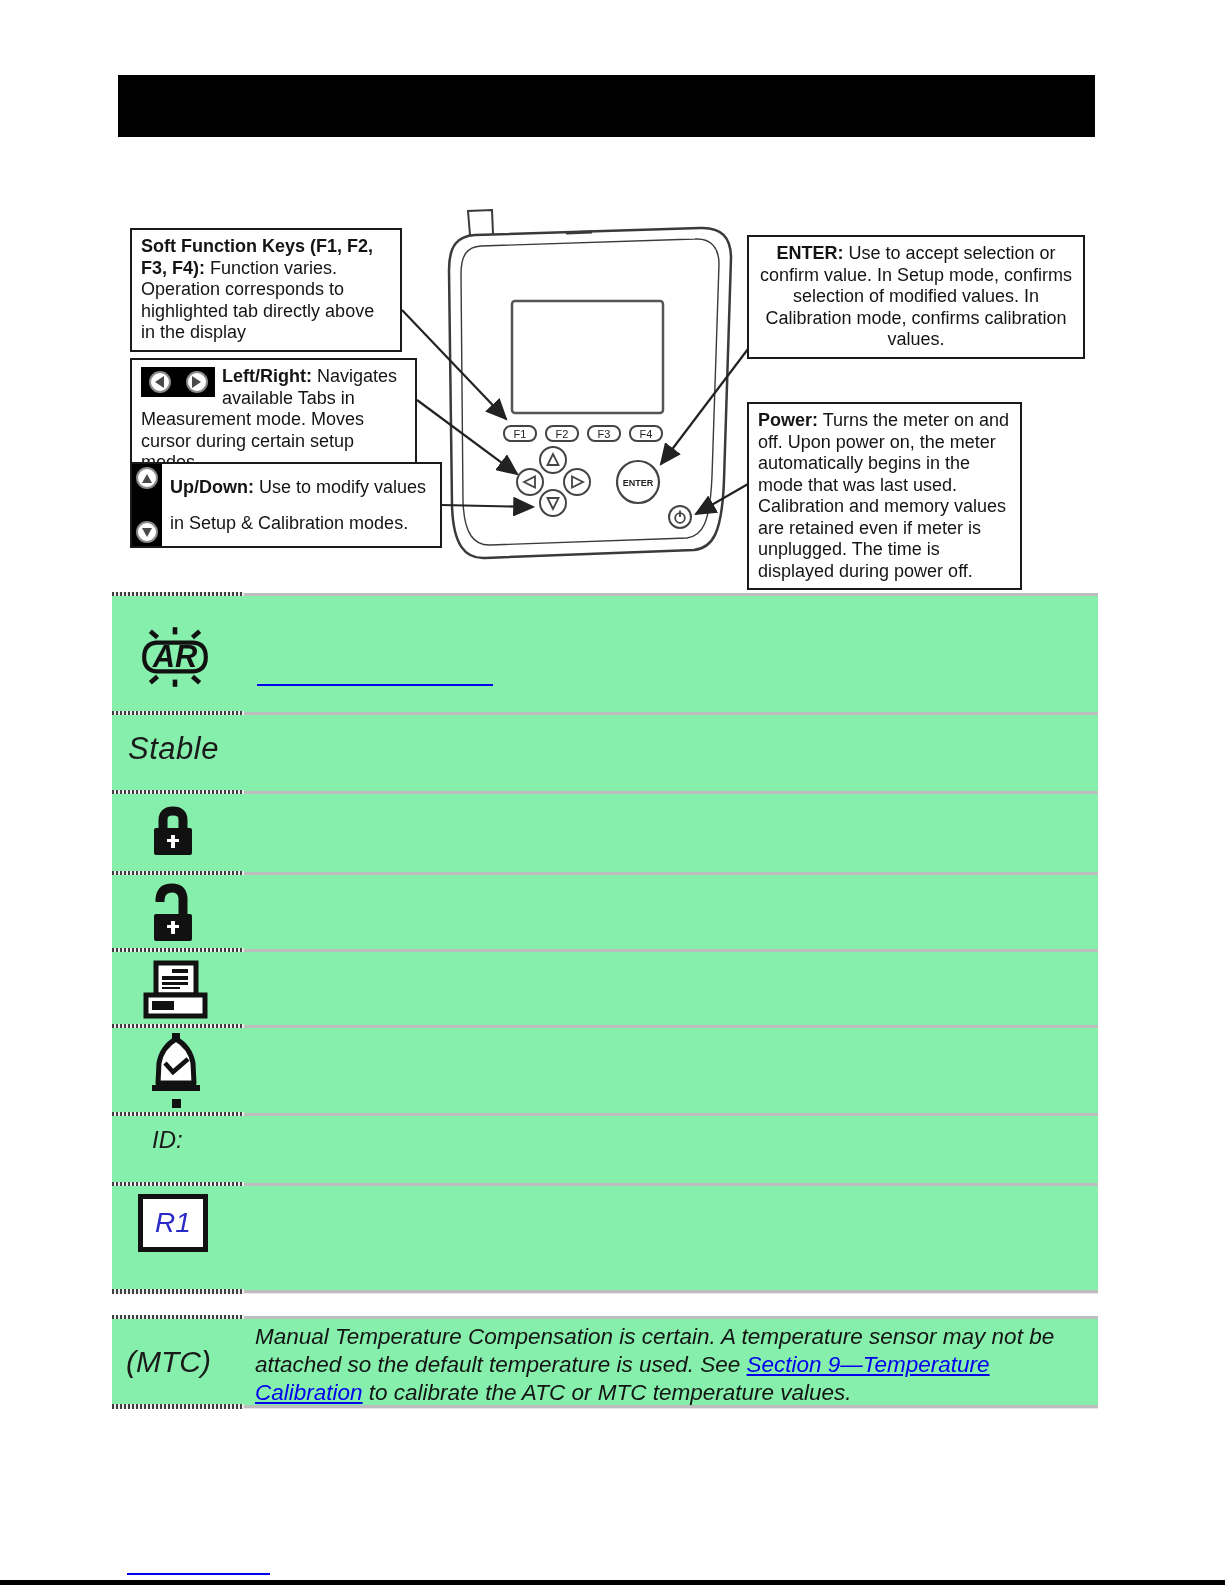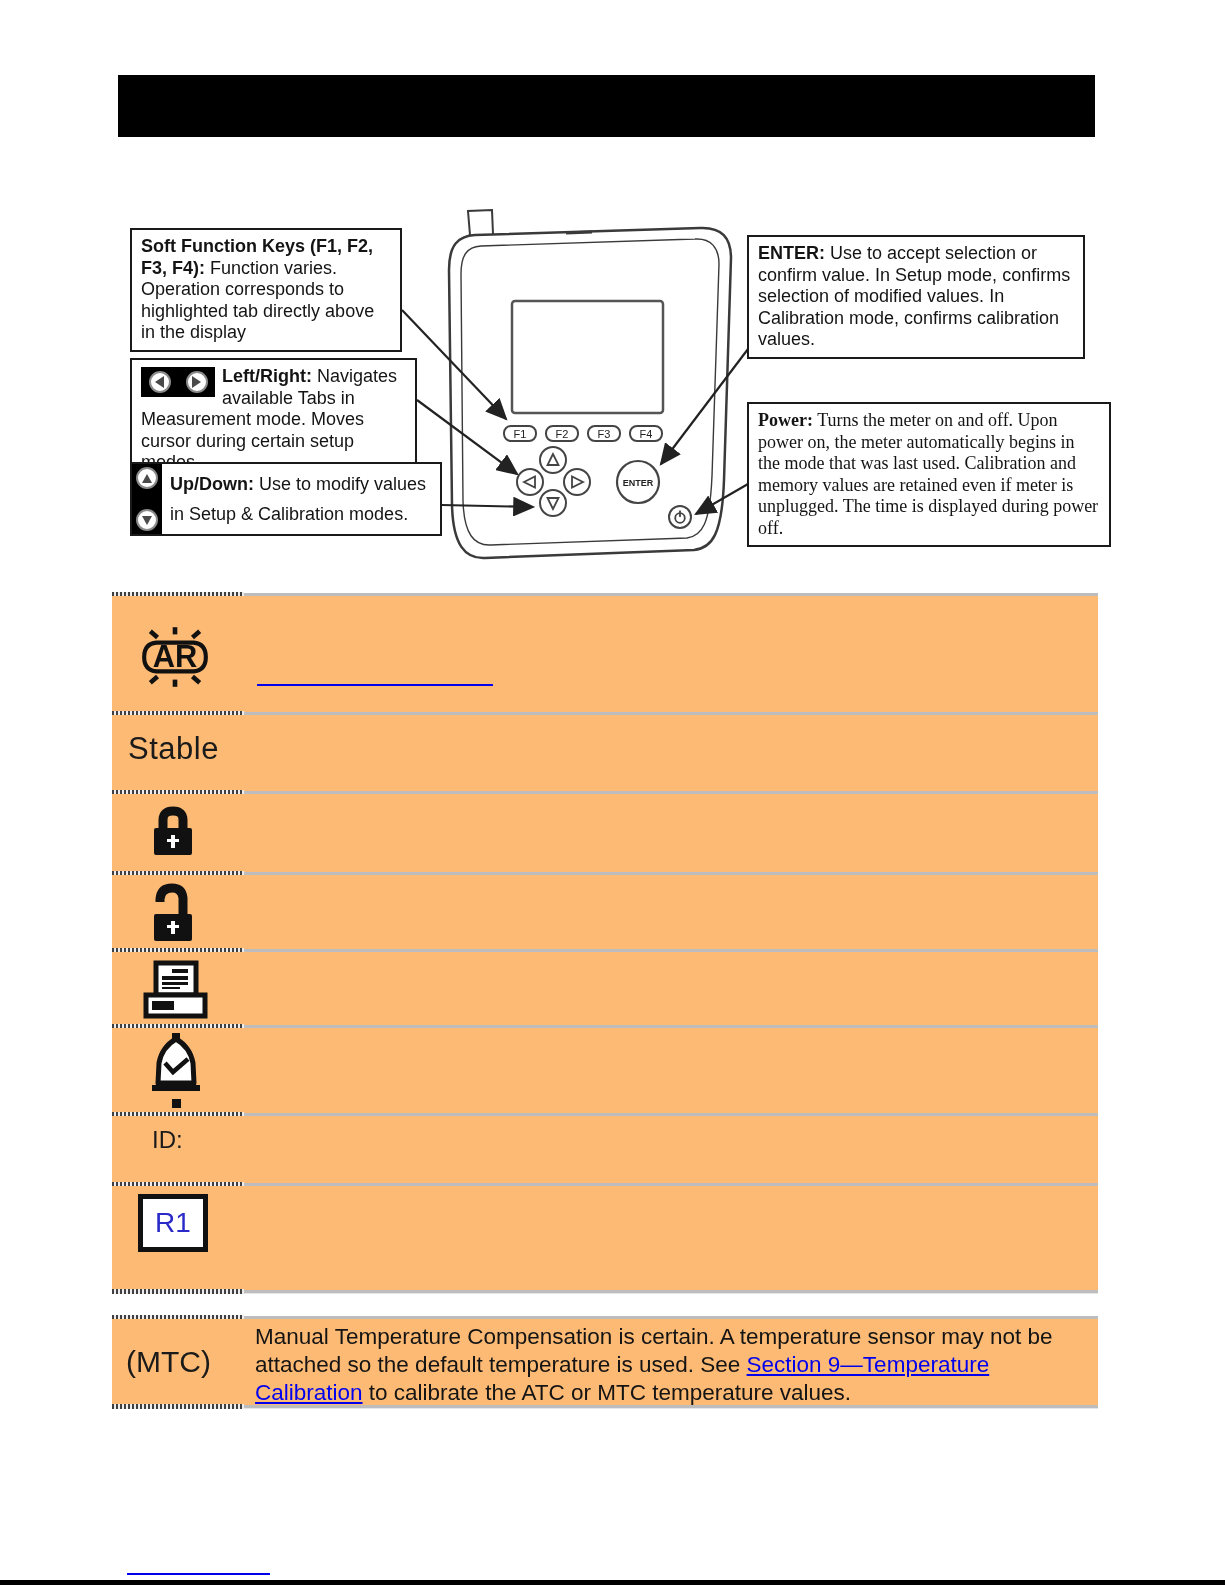--- a/index.html
+++ b/index.html
@@ -10,43 +10,43 @@
   
   .title-bar{position:absolute;left:118px;top:75px;width:977px;height:62px;background:#000;}
 
   
   .diagram-svg{position:absolute;left:0;top:195px;width:1225px;height:400px;}
   .callout{position:absolute;border:2px solid #1a1a1a;background:#fff;
            font-size:18px;line-height:21.5px;padding:6px 9px;color:#141414;}
   .callout b{font-weight:bold;}
   #co-softkeys{left:130px;top:228px;width:272px;min-height:120px;}
   #co-leftright{left:130px;top:358px;width:287px;min-height:88px;}
-  #co-enter{left:747px;top:235px;width:338px;min-height:116px;}
-  #co-power{left:747px;top:402px;width:364px;min-height:137px;font-family:Liberation Serif, serif;}
+  #co-enter{left:747px;top:235px;width:338px;min-height:116px;text-align:center;}
+  #co-power{left:747px;top:402px;width:275px;min-height:137px;}
   #co-updown{left:130px;top:462px;width:312px;min-height:62px;display:flex;padding:0;}
   .lr-strip{float:left;width:74px;height:30px;background:#000;margin:1px 7px 2px 0;
             display:flex;align-items:center;justify-content:space-around;}
   .ud-strip{width:30px;background:#000;display:flex;flex-direction:column;
             justify-content:space-between;align-items:center;padding:3px 0;flex:0 0 30px;}
-  .ud-text{padding:5px 8px 5px 8px;font-size:18px;line-height:30px;}
+  .ud-text{padding:5px 8px 5px 8px;font-size:18px;line-height:36px;}
   .cbtn{width:22px;height:22px;border-radius:50%;background:#fff;border:2px solid #8a8a8a;
         display:flex;align-items:center;justify-content:center;}
   .tri{width:0;height:0;border-style:solid;}
   .tri-left {border-width:6px 9px 6px 0;border-color:transparent #4a4a4a transparent transparent;}
   .tri-right{border-width:6px 0 6px 9px;border-color:transparent transparent transparent #4a4a4a;}
   .tri-up   {border-width:0 5.5px 9px 5.5px;border-color:transparent transparent #4a4a4a transparent;}
   .tri-down {border-width:9px 5.5px 0 5.5px;border-color:#4a4a4a transparent transparent transparent;}
 
   
   .icon-table{position:absolute;left:112px;top:593px;width:986px;}
   .mtc-table{position:absolute;left:112px;top:1316px;width:986px;}
   .sep{position:relative;height:3px;background:#bdbdbd;box-shadow:0 1px 0 #e6e6e6;}
   .sep::before{content:"";position:absolute;left:0;top:-1px;width:132px;height:5px;
     background:repeating-linear-gradient(90deg,#3f3f3f 0 2px,#ededed 2px 4px);}
-  .row{position:relative;background:#fdba74;}
+  .row{position:relative;background:#86efac;font-style:italic;}
   .row-ar{height:116px;} .row-stable{height:76px;} .row-lock{height:78px;}
   .row-unlock{height:74px;} .row-printer{height:73px;} .row-bell{height:85px;}
   .row-id{height:67px;} .row-r1{height:104px;} .row-mtc{height:86px;display:flex;}
   .ar-icon{position:absolute;left:26px;top:24px;}
   .link-line{position:absolute;height:2px;background:#0000ee;}
   .ar-link{left:145px;top:88px;width:236px;}
   .stable-text{padding:16px 0 0 16px;font-size:31px;letter-spacing:0.5px;color:#1a1a1a;}
   .id-text{padding:10px 0 0 40px;font-size:24px;color:#1a1a1a;}
   .icon-abs{position:absolute;}
   .r1-badge{position:absolute;left:26px;top:8px;width:70px;height:58px;border:5px solid #111;

